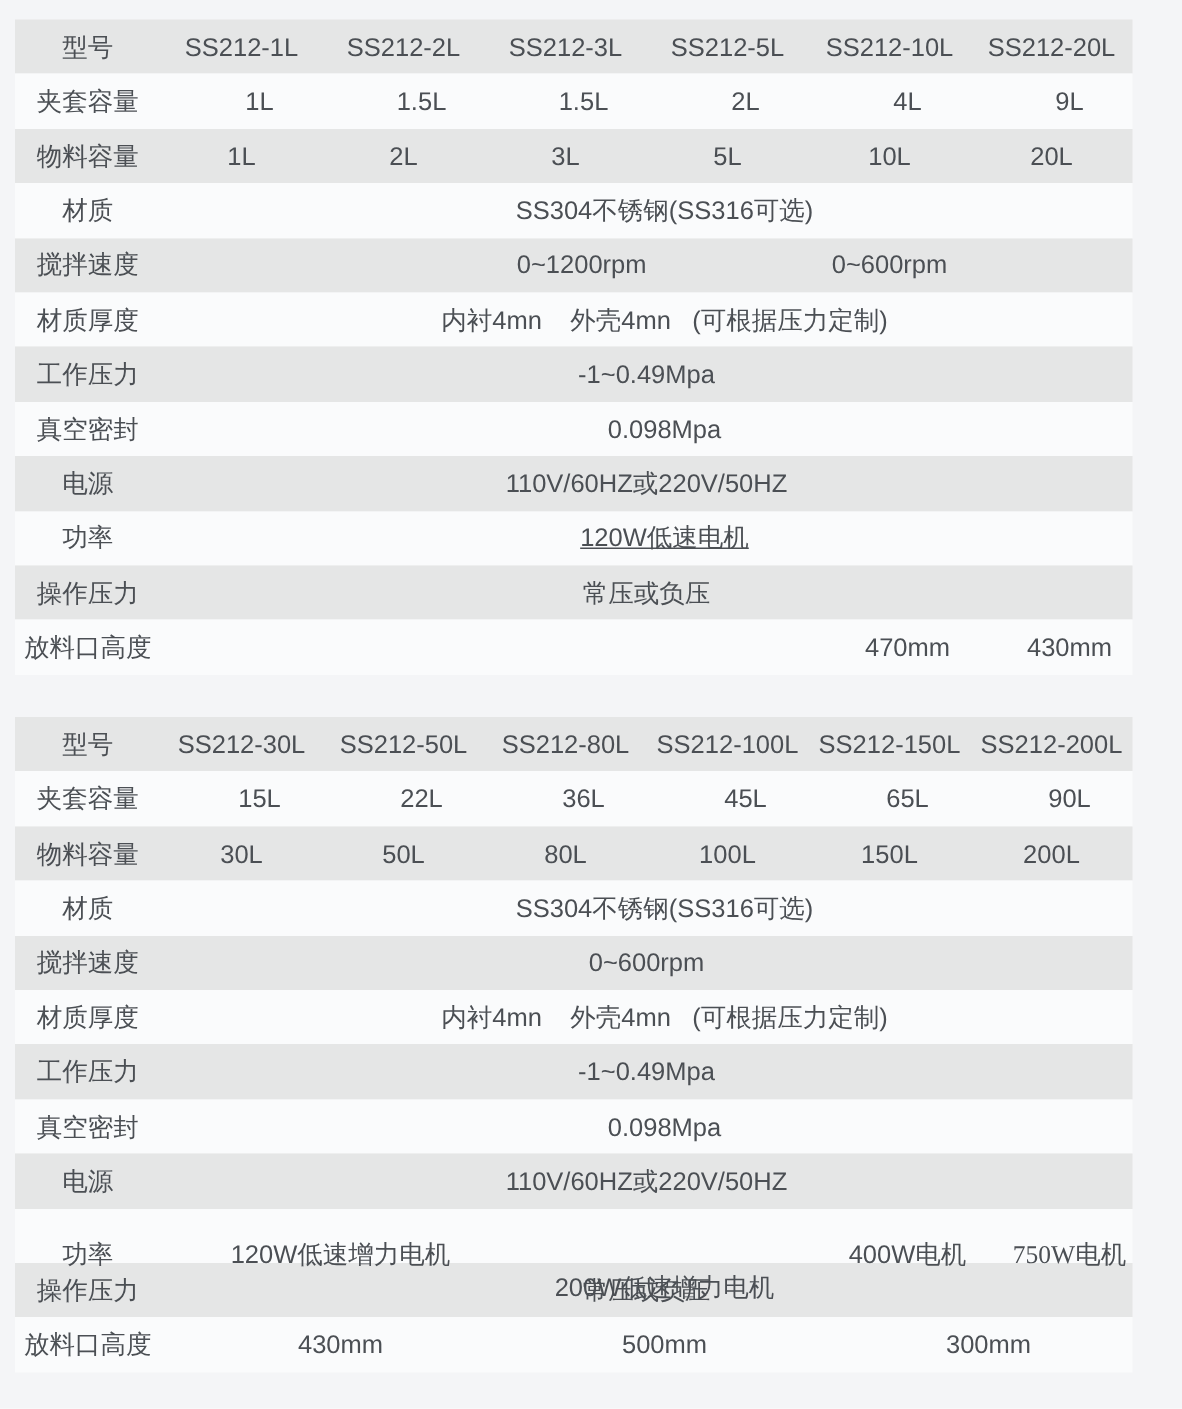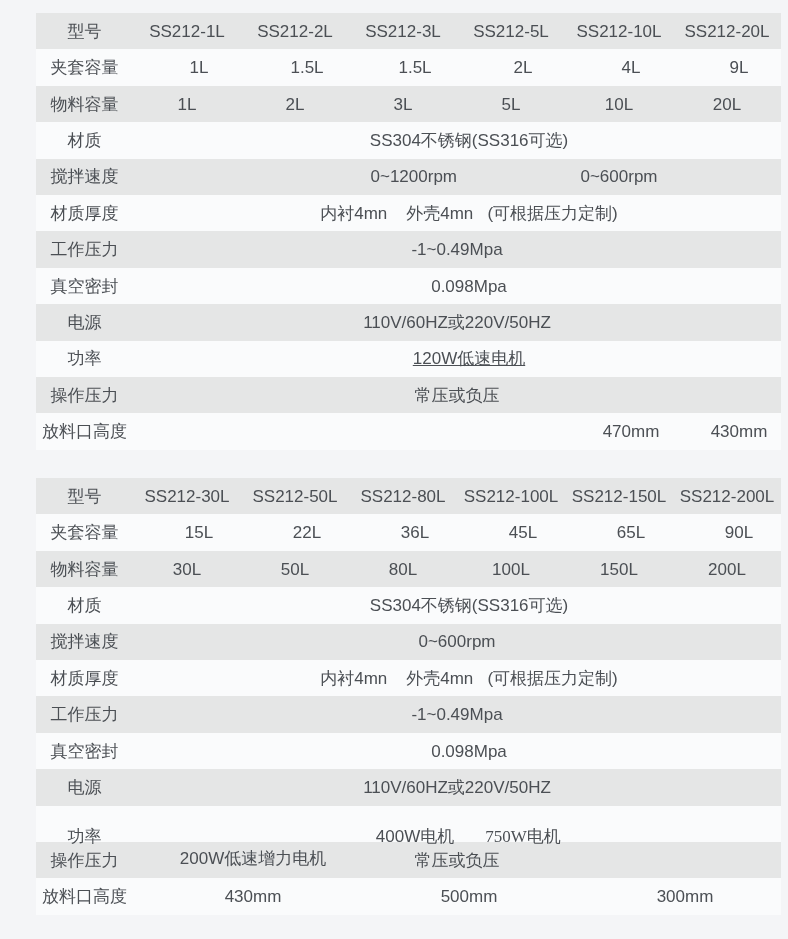--- a/index.html
+++ b/index.html
@@ -10,21 +10,21 @@
     position: relative;
     width: 788px;
     height: 939px;
     background: #f4f5f7;
     font-family: "Liberation Sans", "DejaVu Sans", sans-serif;
     color: #4b4f54;
     overflow: hidden;
   }
   .spec-table {
     position: absolute;
-    left: 36px;
+    left: 10px;
     width: 745px;
   }
   .spec-table-0 { top: 13px; }
   .spec-table-1 { top: 478px; }
   .row {
     display: grid;
     grid-template-columns: 97px repeat(6, 1fr);
     height: 36.42px;
     align-items: center;
   }
@@ -160,20 +160,21 @@
       <div class="row light" style="background: rgb(250, 251, 252);">
         <div class="cell label">真空密封</div>
         <div class="cell merged" style="grid-column: span 6;">0.098Mpa</div>
       </div>
       <div class="row gray" style="background: rgb(229, 230, 230);">
         <div class="cell label">电源</div>
         <div class="cell merged" style="grid-column: span 6;">110V/60HZ或220V/50HZ</div>
       </div>
       <div class="row light" style="background: rgb(250, 251, 252);">
         <div class="cell label">功率</div>
+        <div class="cell merged" style="grid-column: span 2;">120W低速增力电机</div>
         <div class="cell merged" style="grid-column: span 2; margin-top: 44px;">200W低速增力电机</div>
         <div class="cell merged" style="grid-column: span 1;">400W电机</div>
         <div class="cell merged" style="grid-column: span 1; font-family: Liberation Serif, serif;">750W电机</div>
       </div>
       <div class="row gray" style="background: rgb(229, 230, 230);">
         <div class="cell label">操作压力</div>
         <div class="cell merged" style="grid-column: span 6;">常压或负压</div>
       </div>
       <div class="row light" style="background: rgb(250, 251, 252);">
         <div class="cell label">放料口高度</div>

